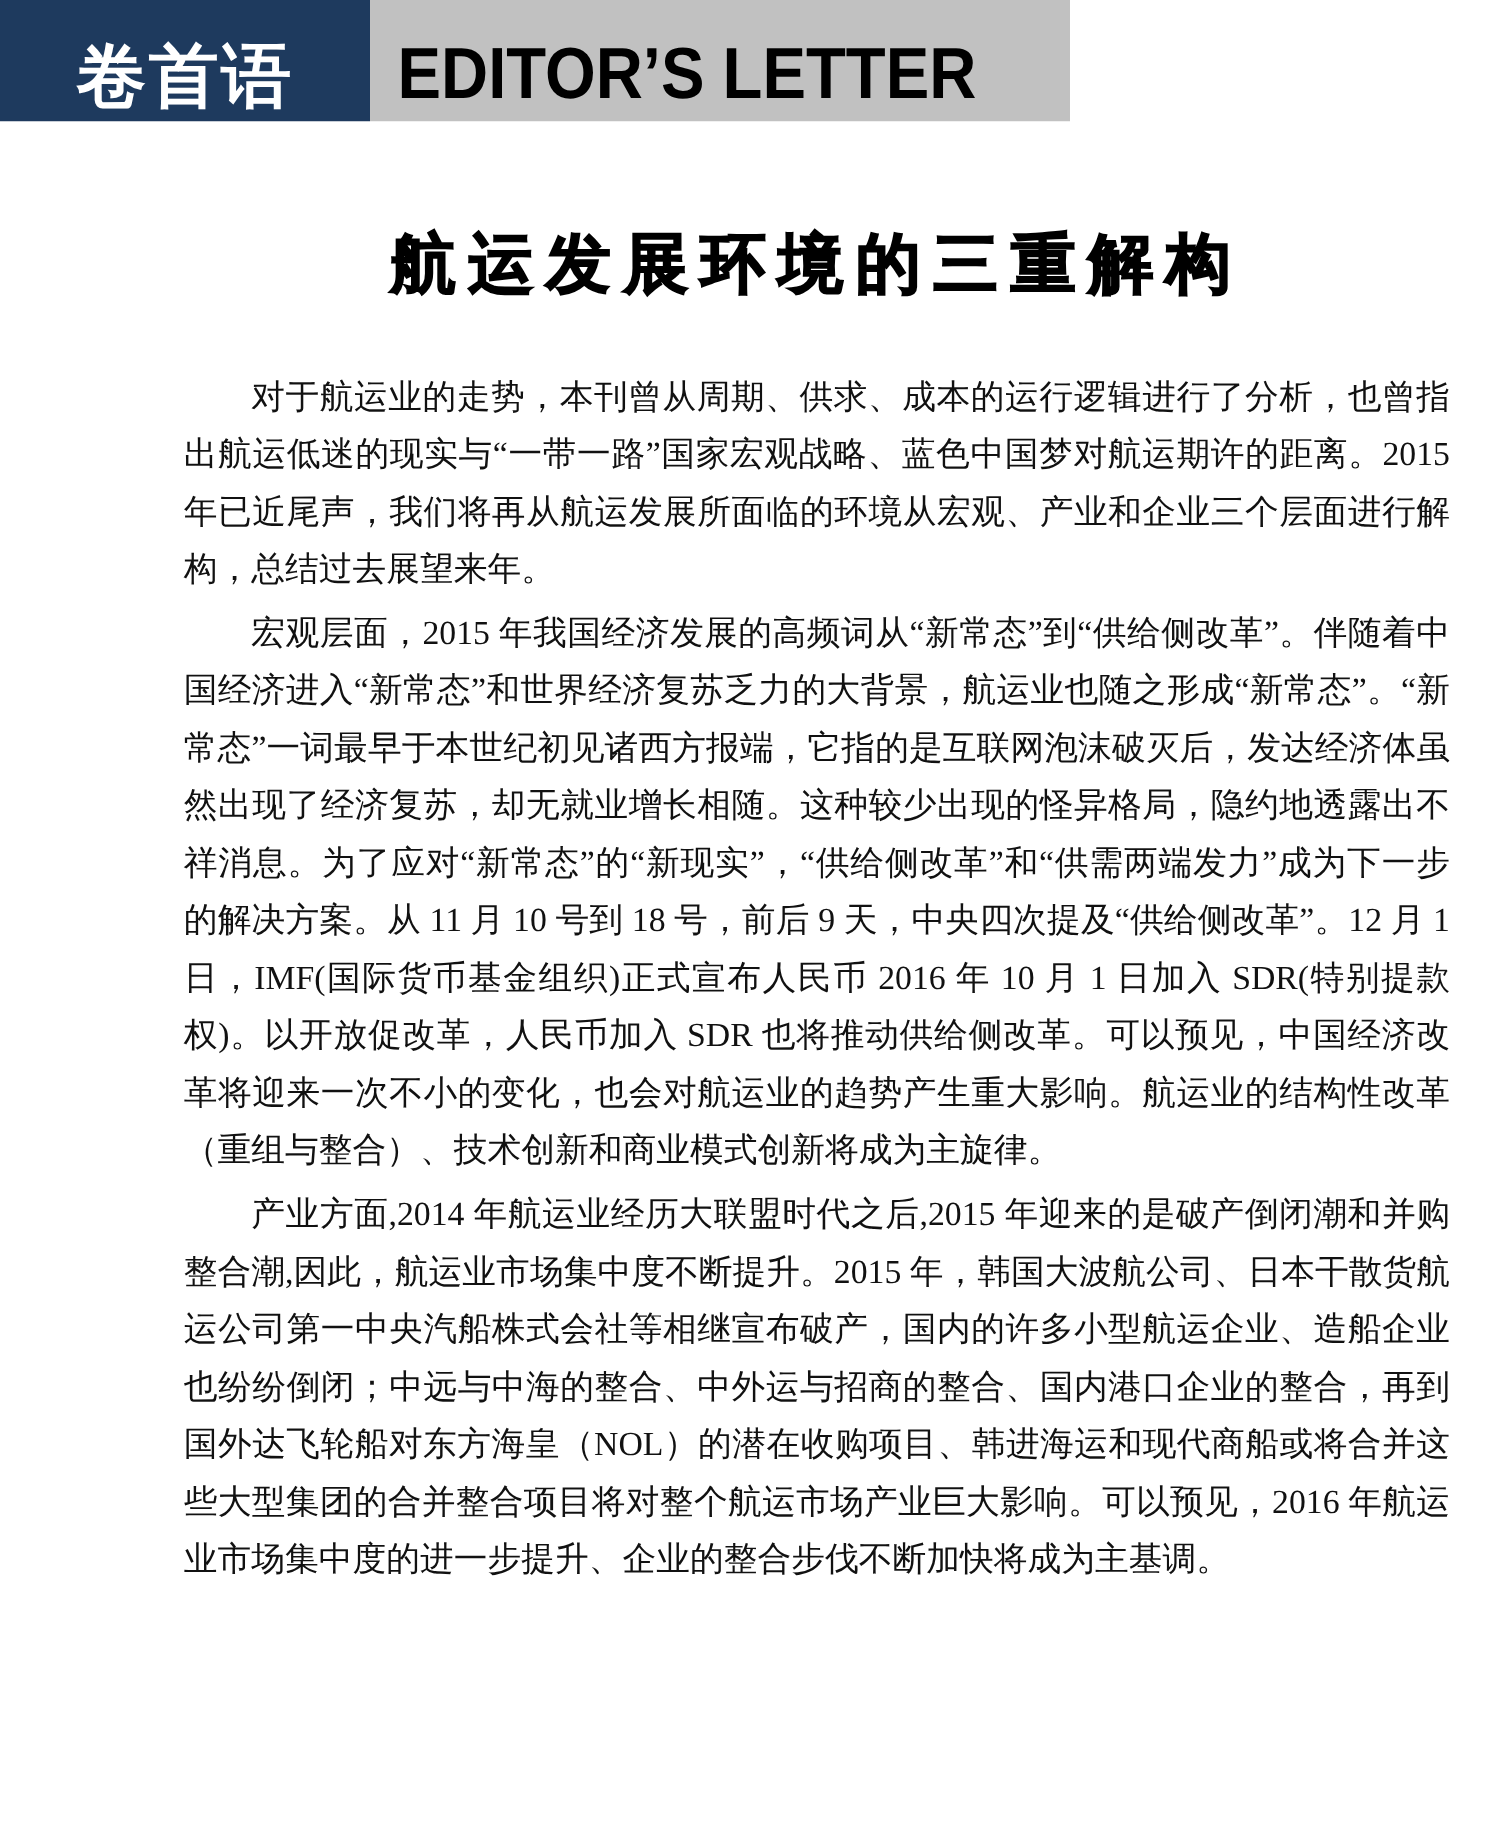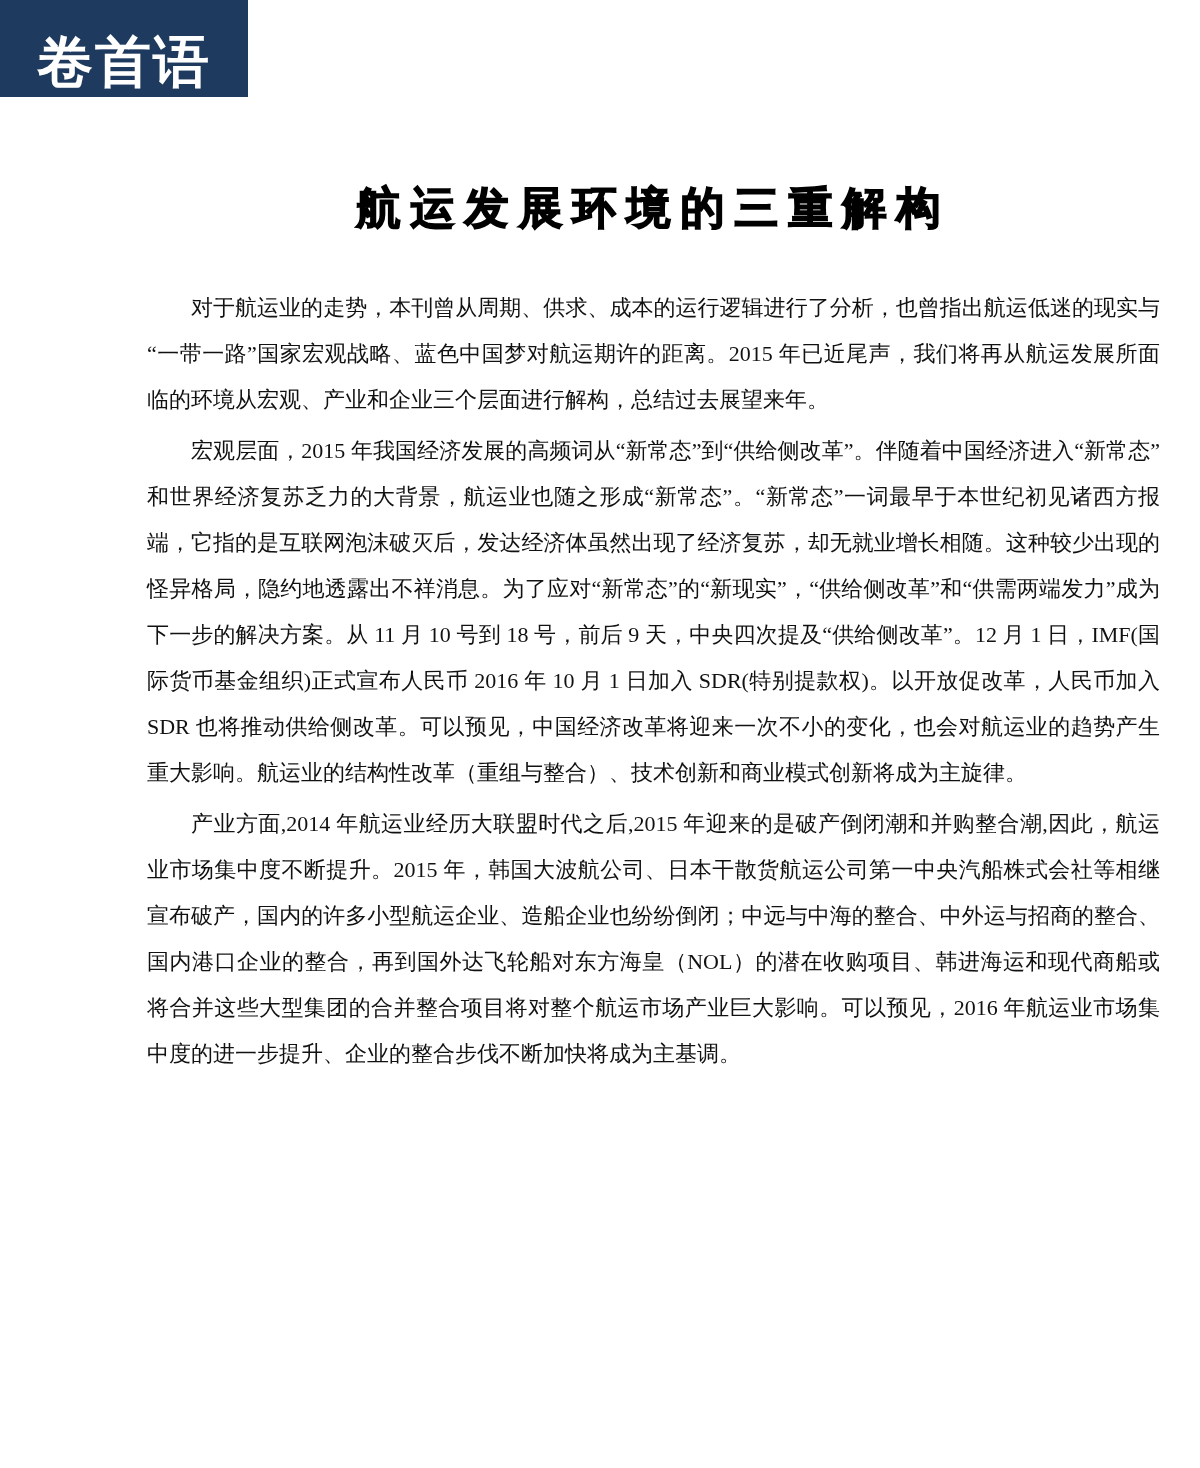--- a/index.html
+++ b/index.html
@@ -7,21 +7,21 @@
     position: relative;
     width: 1200px;
     height: 1468px;
     background: #ffffff;
     overflow: hidden;
   }
 
   
   .masthead { display: flex; height: 97px; }
   .masthead-cn {
-    width: 248px;
+    width: 296px;
     height: 97px;
     box-sizing: border-box;
     display: flex;
     align-items: flex-end;
     justify-content: center;
     padding-bottom: 7px;
     color: #ffffff;
     font-family: "DejaVu Sans", "Liberation Sans", sans-serif;
     font-weight: bold;
     font-size: 56px;
@@ -46,48 +46,51 @@
     transform: scaleX(0.90);
     transform-origin: left bottom;
   }
 
   
   .article-title {
     margin: 88px 40px 0 147px;
     text-align: center;
     font-family: "DejaVu Serif", "Liberation Serif", serif;
     font-weight: 900;
-    font-size: 44px;
+    font-size: 52px;
     line-height: 1.05;
     letter-spacing: 10px;
     color: #000000;
     -webkit-text-stroke: 1.5px #000000;
   }
 
   
   .article { margin: 54px 40px 0 147px; }
   .article p {
     margin: 0 0 5px 0;
     font-family: "Liberation Serif", "DejaVu Serif", serif;
-    font-size: 22px;
+    font-size: 27px;
     line-height: 46px;
     color: #111111;
     text-align: justify;
     text-indent: 2em;
   }
 </style>
 </head>
 <body>
 
 <div class="page">
 
   <header class="masthead">
     <div class="masthead-cn" style="background: rgb(30, 58, 94);">
       <span>卷首语</span>
     </div>
+    <div class="masthead-en" style="background: rgb(193, 193, 193);">
+      <span class="en-inner">EDITOR’S LETTER</span>
+    </div>
   </header>
 
   <h1 class="article-title">航运发展环境的三重解构</h1>
 
   <main class="article">
     <p>对于航运业的走势，本刊曾从周期、供求、成本的运行逻辑进行了分析，也曾指出航运低迷的现实与“一带一路”国家宏观战略、蓝色中国梦对航运期许的距离。2015 年已近尾声，我们将再从航运发展所面临的环境从宏观、产业和企业三个层面进行解构，总结过去展望来年。</p>
     <p>宏观层面，2015 年我国经济发展的高频词从“新常态”到“供给侧改革”。伴随着中国经济进入“新常态”和世界经济复苏乏力的大背景，航运业也随之形成“新常态”。“新常态”一词最早于本世纪初见诸西方报端，它指的是互联网泡沫破灭后，发达经济体虽然出现了经济复苏，却无就业增长相随。这种较少出现的怪异格局，隐约地透露出不祥消息。为了应对“新常态”的“新现实”，“供给侧改革”和“供需两端发力”成为下一步的解决方案。从 11 月 10 号到 18 号，前后 9 天，中央四次提及“供给侧改革”。12 月 1 日，IMF(国际货币基金组织)正式宣布人民币 2016 年 10 月 1 日加入 SDR(特别提款权)。以开放促改革，人民币加入 SDR 也将推动供给侧改革。可以预见，中国经济改革将迎来一次不小的变化，也会对航运业的趋势产生重大影响。航运业的结构性改革（重组与整合）、技术创新和商业模式创新将成为主旋律。</p>
     <p>产业方面,2014 年航运业经历大联盟时代之后,2015 年迎来的是破产倒闭潮和并购整合潮,因此，航运业市场集中度不断提升。2015 年，韩国大波航公司、日本干散货航运公司第一中央汽船株式会社等相继宣布破产，国内的许多小型航运企业、造船企业也纷纷倒闭；中远与中海的整合、中外运与招商的整合、国内港口企业的整合，再到国外达飞轮船对东方海皇（NOL）的潜在收购项目、韩进海运和现代商船或将合并这些大型集团的合并整合项目将对整个航运市场产业巨大影响。可以预见，2016 年航运业市场集中度的进一步提升、企业的整合步伐不断加快将成为主基调。</p>
   </main>
 

